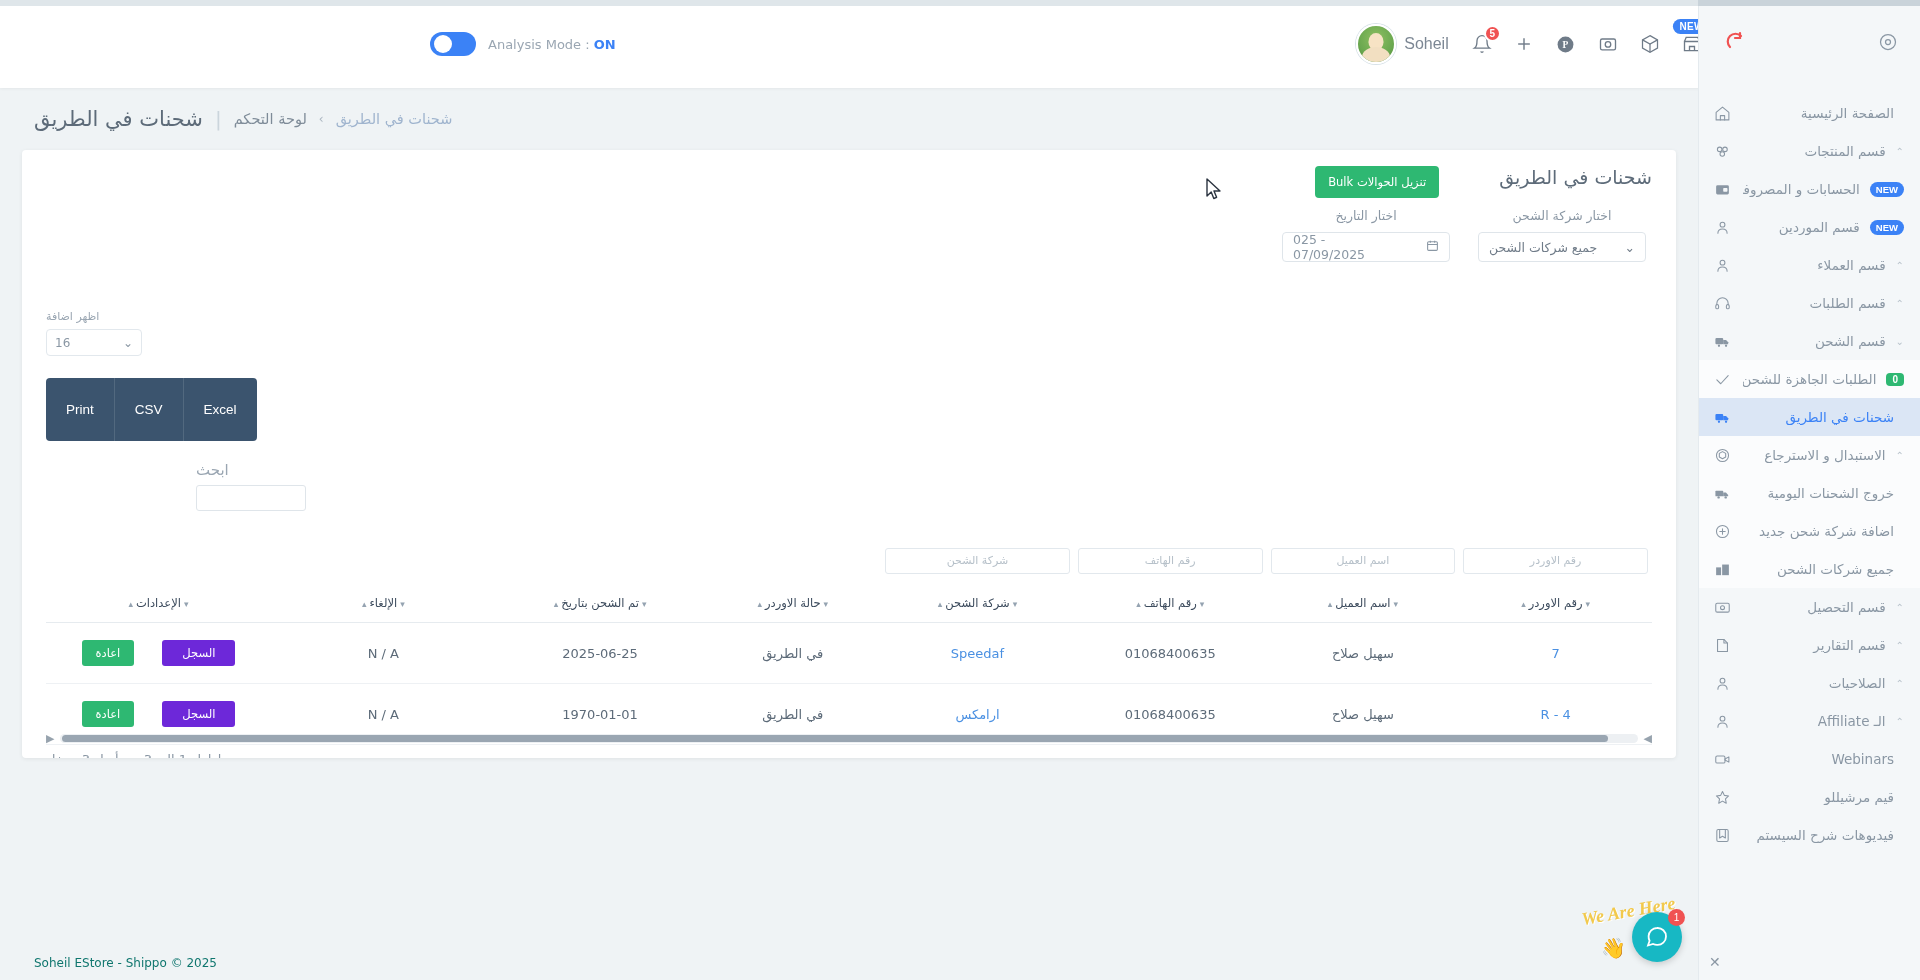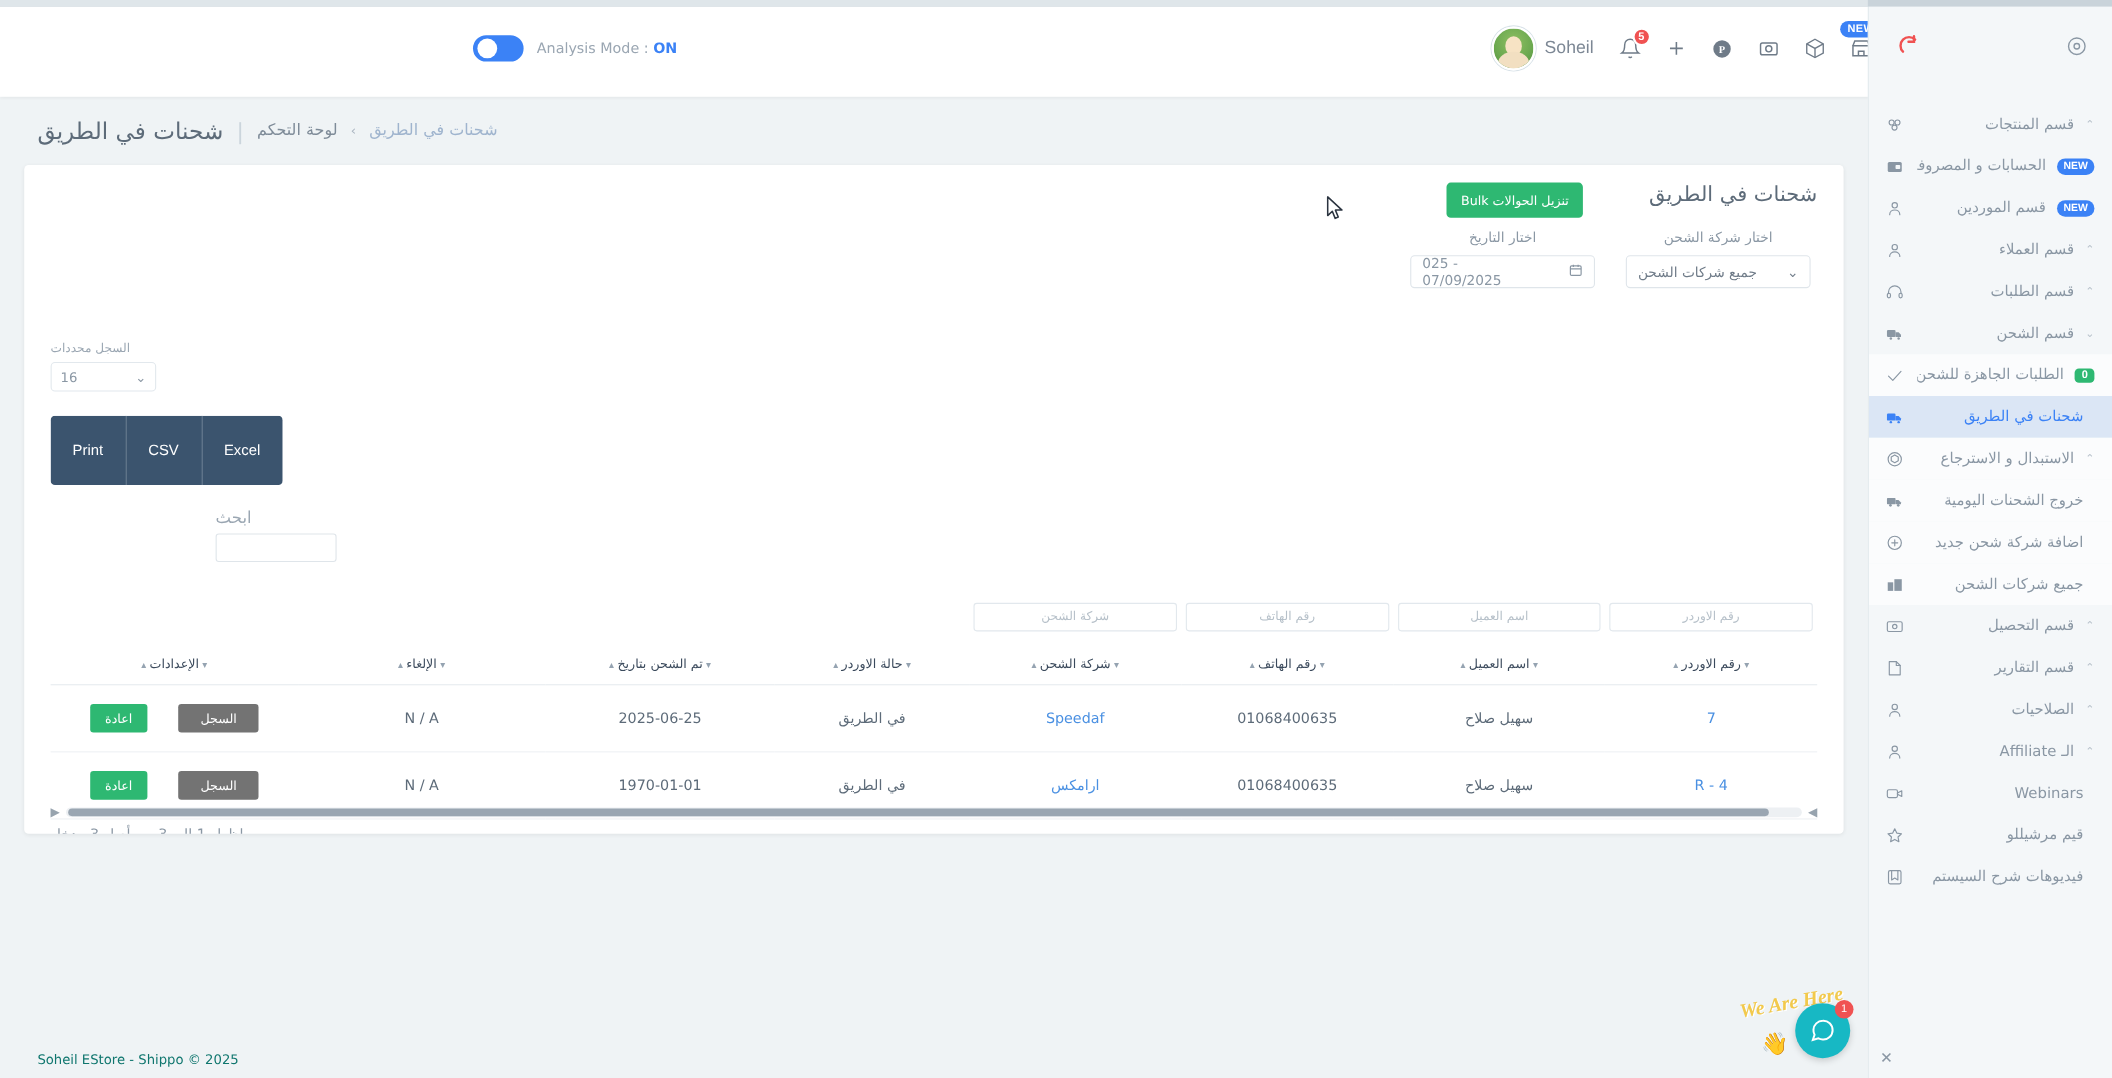--- a/index.html
+++ b/index.html
@@ -199,21 +199,21 @@
     border-bottom: 1px solid #e6ebef; white-space: nowrap; cursor: pointer;
   }
   thead.main th .sortic { color: #95a3b1; font-size: 9px; margin: 0 3px; }
   tbody tr { border-bottom: 1px solid #eef1f4; }
   tbody td { font-size: 13px; color: #5d6b79; padding: 17px 2px; }
   td.blue { color: #4a90e2; }
   .btn-sm {
     border: none; border-radius: 3px; color: #fff; font-size: 11.5px;
     padding: 6px 14px; cursor: pointer; font-family: "DejaVu Sans", sans-serif;
   }
-  .btn-blue { background: #737373; padding: 6px 20px; text-align: center; }
+  .btn-blue { background: #6d28d9; padding: 6px 20px; text-align: center; }
   .btn-green { background: #2eb872; }
 
   .tbl-info {
     position: absolute; top: 602px; left: 24px; font-size: 13px; color: #8a97a4;
   }
 
   .hscroll {
     position: absolute; bottom: 14px; right: 24px; left: 24px; height: 12px;
     display: flex; align-items: center; gap: 6px;
   }
@@ -345,20 +345,30 @@
           </svg>
       </span>
       <span class="r">
         <svg width="24" height="24" viewBox="0 0 24 24" fill="none" stroke="currentColor" stroke-width="2.2" stroke-linecap="round">
             <path d="M20 6c-3-3-8-3-11 0s-3 8 0 11"></path>
             <path d="M19 3v5h-5"></path>
           </svg>
       </span>
     </div>
     <div class="sb-list">
+        <div class="sb-item">
+          <span class="caret"></span>
+          <span class="sb-lbl">الصفحة الرئيسية</span>
+          <span class="sb-ico">
+            <svg width="17" height="17" viewBox="0 0 24 24" fill="none" stroke="currentColor" stroke-width="1.5" stroke-linecap="round" stroke-linejoin="round">
+              <path d="M3 10.5 12 3l9 7.5V21H3z"></path>
+              <path d="M9 21v-6h6v6"></path>
+            </svg>
+          </span>
+        </div>
         <div class="sb-item">
           <span class="caret">⌃</span>
           <span class="sb-lbl">قسم المنتجات</span>
           <span class="sb-ico">
             <svg width="17" height="17" viewBox="0 0 24 24" fill="none" stroke="currentColor" stroke-width="1.5" stroke-linecap="round" stroke-linejoin="round">
               <circle cx="8" cy="9" r="3.2"></circle>
               <circle cx="15.5" cy="9" r="3.2"></circle>
               <circle cx="11.7" cy="15.5" r="3.2"></circle>
             </svg>
           </span>
@@ -589,21 +599,21 @@
                   <line x1="8" y1="3" x2="8" y2="7"></line>
                   <line x1="16" y1="3" x2="16" y2="7"></line>
                 </svg>
             </span>
           </div>
         </div>
       </div>
 
       <div class="tools">
         <div class="t-row">
-          <span class="t-lbl">السجل محددات</span>
+          <span class="t-lbl">اظهر اضافة</span>
           <div class="len-select">
             <span>⌄</span>
             <span>16</span>
           </div>
           <div class="btngroup">
               <button>Excel</button>
               <button>CSV</button>
               <button>Print</button>
             </div>
           <div class="search-wrap">

